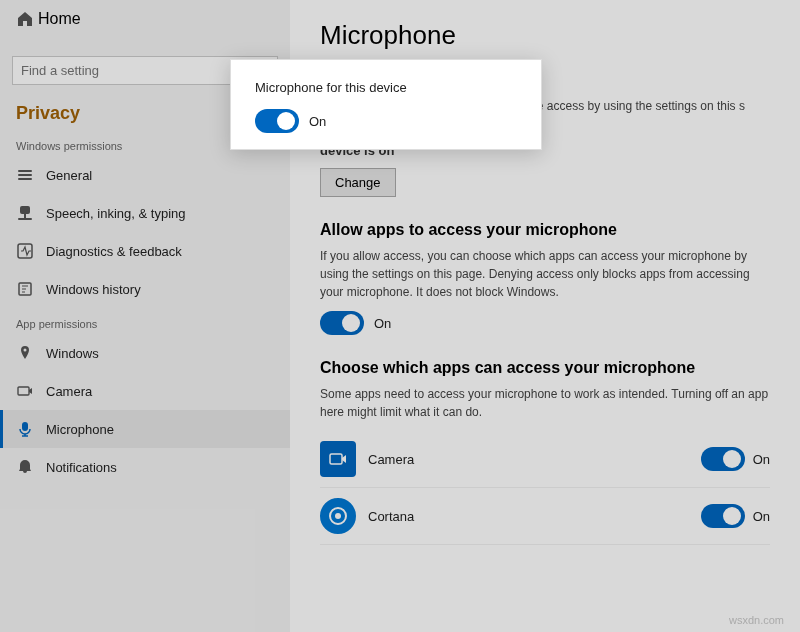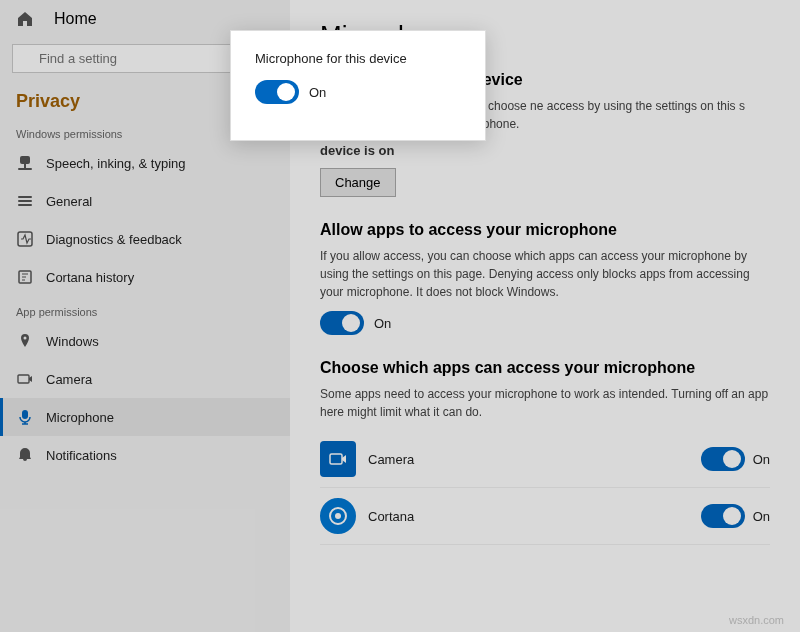--- a/index.html
+++ b/index.html
@@ -28,27 +28,27 @@
       display: flex;
       flex-direction: column;
       overflow-y: auto;
       padding-bottom: 10px;
     }
 
     .sidebar-home {
       display: flex;
       align-items: center;
       padding: 10px 16px;
-      gap: 20px;
+      gap: 4px;
       cursor: pointer;
     }
 
     .search-box {
-      margin: 6px 12px 10px 12px;
-      padding: 6px 26px;
+      margin: 18px 12px 10px 12px;
+      padding: 6px 8px;
       border: 1px solid #ccc;
       background: #fff;
       font-size: 13px;
       color: #666;
       outline: none;
       width: calc(100% - 24px);
     }
 
     .privacy-header {
       padding: 8px 16px 6px 16px;
@@ -251,23 +251,24 @@
       align-items: flex-start;
       justify-content: flex-start;
       padding-top: 30px;
       padding-left: 230px;
     }
 
     .popup-card {
       background: #fff;
       border: 1px solid #ddd;
       box-shadow: 0 4px 20px rgba(0,0,0,0.18);
-      padding: 20px 24px 36px 24px;
-      width: 256px;
+      padding: 20px 24px 16px 24px;
+      width: 312px;
       z-index: 101;
+      margin-top: 29px;
     }
 
     .popup-title {
       font-size: 13px;
       color: #222;
       margin-bottom: 14px;
       font-weight: 400;
     }
 
     .popup-toggle-row {
@@ -303,57 +304,57 @@
 
     <input class="search-box" type="text" placeholder="Find a setting" style="">
 
     <div class="privacy-header">Privacy</div>
 
     <div class="section-label">Windows permissions</div>
 
     <div class="sidebar-item">
       <div class="sidebar-icon">
         <svg width="16" height="16" viewBox="0 0 16 16" fill="#555">
+            <rect x="1" y="3" width="14" height="2" rx="1"></rect>
+            <rect x="1" y="7" width="14" height="2" rx="1"></rect>
+            <rect x="1" y="11" width="14" height="2" rx="1"></rect>
+          </svg>
+      </div>
+      <span>General</span>
+    </div>
+
+    <div class="sidebar-item">
+      <div class="sidebar-icon">
+        <svg width="16" height="16" viewBox="0 0 16 16" fill="#555">
             <rect x="3" y="1" width="10" height="8" rx="2"></rect>
             <rect x="1" y="13" width="14" height="2" rx="1"></rect>
             <rect x="7" y="9" width="2" height="4"></rect>
           </svg>
       </div>
       <span>Speech, inking, &amp; typing</span>
     </div>
 
     <div class="sidebar-item">
       <div class="sidebar-icon">
         <svg width="16" height="16" viewBox="0 0 16 16" fill="#555">
-            <rect x="1" y="3" width="14" height="2" rx="1"></rect>
-            <rect x="1" y="7" width="14" height="2" rx="1"></rect>
-            <rect x="1" y="11" width="14" height="2" rx="1"></rect>
-          </svg>
-      </div>
-      <span>General</span>
-    </div>
-
-    <div class="sidebar-item">
-      <div class="sidebar-icon">
-        <svg width="16" height="16" viewBox="0 0 16 16" fill="#555">
             <rect x="1" y="1" width="14" height="14" rx="2" fill="none" stroke="#555" stroke-width="1.5"></rect>
             <path d="M4 8h2l2-4 2 8 2-4h2" stroke="#555" stroke-width="1.2" fill="none"></path>
           </svg>
       </div>
       <span>Diagnostics &amp; feedback</span>
     </div>
 
     <div class="sidebar-item">
       <div class="sidebar-icon">
         <svg width="16" height="16" viewBox="0 0 16 16" fill="#555">
             <rect x="2" y="2" width="12" height="12" rx="1" fill="none" stroke="#555" stroke-width="1.5"></rect>
             <path d="M5 5h6M5 8h4M5 11h3" stroke="#555" stroke-width="1.2"></path>
           </svg>
       </div>
-      <span>Cortana history</span>
+      <span>Windows history</span>
     </div>
 
     <div class="section-label">App permissions</div>
 
     <div class="sidebar-item">
       <div class="sidebar-icon">
         <svg width="16" height="16" viewBox="0 0 16 16" fill="#555">
             <path d="M8 1a4 4 0 0 1 4 4c0 3-4 9-4 9S4 8 4 5a4 4 0 0 1 4-4zm0 2.5a1.5 1.5 0 1 0 0 3 1.5 1.5 0 0 0 0-3z"></path>
           </svg>
       </div>

